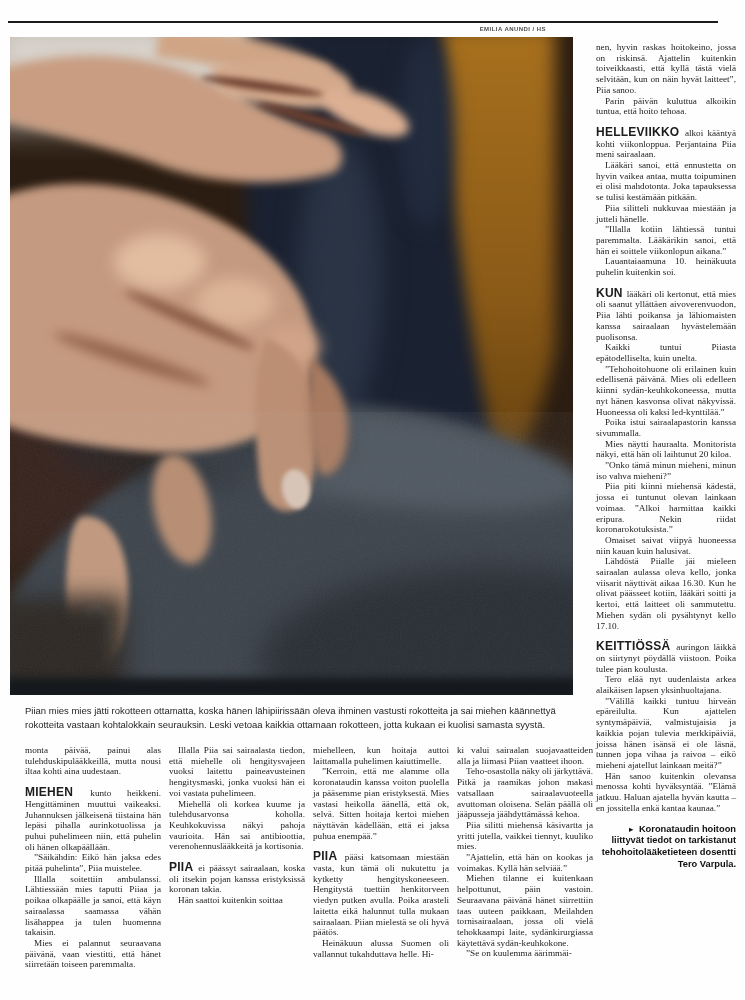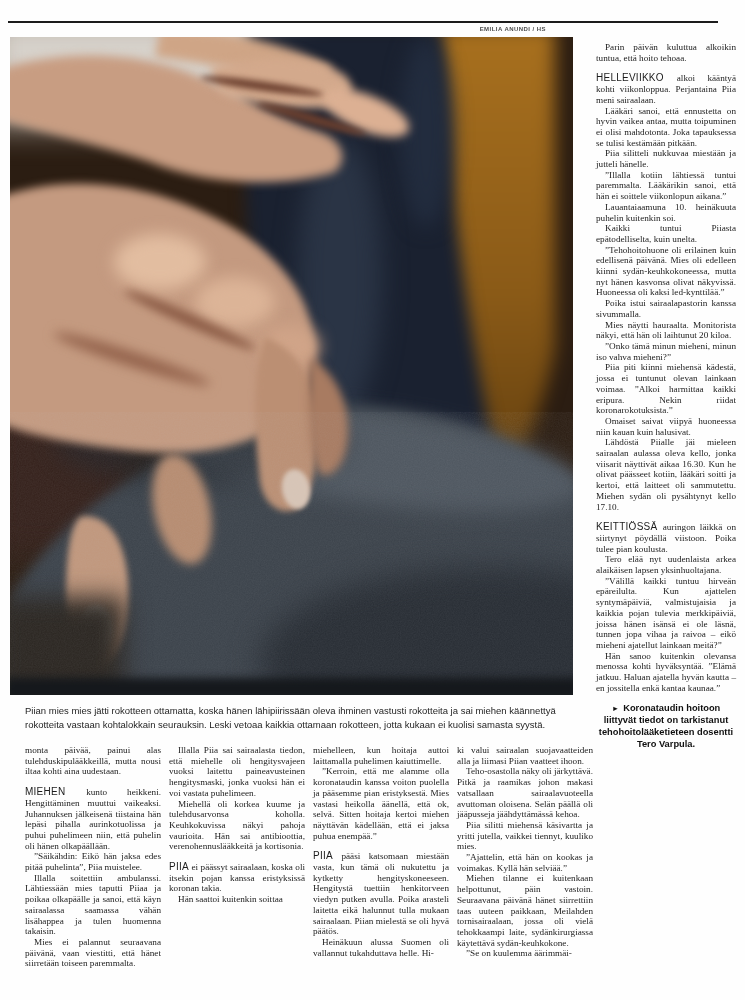--- a/index.html
+++ b/index.html
@@ -34,26 +34,26 @@
   }
   .col-1 { left:25px; }
   .col-2 { left:169px; }
   .col-3 { left:313px; }
   .col-4 { left:457px; }
   .col-right { left:596px; top:42px; width:140px; }
   .para { text-align:justify; }
   .para.indent { text-indent:9px; }
   .para.space { margin-top:10px; }
   .lead {
-    font-family:"Liberation Sans", sans-serif; font-weight:normal;
-    font-size:10px; letter-spacing:0.25px;margin-top:44px;
+    font-family:"Liberation Sans", sans-serif; font-weight:bold;
+    font-size:12px; letter-spacing:0.25px;margin-top:44px;
   }
   .para.note {
     font-family:"Liberation Sans", sans-serif; font-weight:bold;
-    font-size:9.3px; line-height:11.8px; text-align:center; color:#101010;
+    font-size:9.3px; line-height:11.8px; text-align:right; color:#101010;
   }
   .arrow { font-size:7.5px; margin-right:2px; }
 </style>
 </head>
 <body>
 
 <div class="page">
 
   <div class="top-rule"></div>
 
@@ -144,26 +144,28 @@
     </div>
   <div class="col col-4">
       <p class="para">ki valui sairaalan suojavaatteiden alla ja liimasi Piian vaatteet ihoon.</p>
       <p class="para indent">Teho-osastolla näky oli järkyttävä. Pitkä ja raamikas johon makasi vatsallaan sairaalavuoteella avuttoman oloisena. Selän päällä oli jääpusseja jäähdyttämässä kehoa.</p>
       <p class="para indent">Piia silitti miehensä käsivartta ja yritti jutella, vaikkei tiennyt, kuuliko mies.</p>
       <p class="para indent">”Ajattelin, että hän on kookas ja voimakas. Kyllä hän selviää.”</p>
       <p class="para indent">Miehen tilanne ei kuitenkaan helpottunut, päin vastoin. Seuraavana päivänä hänet siirrettiin taas uuteen paikkaan, Meilahden tornisairaalaan, jossa oli vielä tehokkaampi laite, sydänkirurgiassa käytettävä sydän-keuhkokone.</p>
       <p class="para indent">”Se on kuulemma äärimmäi-</p>
     </div>
   <div class="col col-right">
+      <p class="para">nen, hyvin raskas hoitokeino, jossa on riskinsä. Ajattelin kuitenkin toiveikkaasti, että kyllä tästä vielä selvitään, kun on näin hyvät laitteet”, Piia sanoo.</p>
       <p class="para indent">Parin päivän kuluttua alkoikin tuntua, että hoito tehoaa.</p>
       <p class="para space"><span class="lead">HELLEVIIKKO </span>alkoi kääntyä kohti viikonloppua. Perjantaina Piia meni sairaalaan.</p>
       <p class="para indent">Lääkäri sanoi, että ennustetta on hyvin vaikea antaa, mutta toipuminen ei olisi mahdotonta. Joka tapauksessa se tulisi kestämään pitkään.</p>
       <p class="para indent">Piia silitteli nukkuvaa miestään ja jutteli hänelle.</p>
       <p class="para indent">”Illalla kotiin lähtiessä tuntui paremmalta. Lääkärikin sanoi, että hän ei soittele viikonlopun aikana.”</p>
       <p class="para indent">Lauantaiaamuna 10. heinäkuuta puhelin kuitenkin soi.</p>
+      <p class="para space"><span class="lead">KUN </span>lääkäri oli kertonut, että mies oli saanut yllättäen aivoverenvuodon, Piia lähti poikansa ja lähiomaisten kanssa sairaalaan hyvästelemään puolisonsa.</p>
       <p class="para indent">Kaikki tuntui Piiasta epätodelliselta, kuin unelta.</p>
       <p class="para indent">”Tehohoitohuone oli erilainen kuin edellisenä päivänä. Mies oli edelleen kiinni sydän-keuhkokoneessa, mutta nyt hänen kasvonsa olivat näkyvissä. Huoneessa oli kaksi led-kynttilää.”</p>
       <p class="para indent">Poika istui sairaalapastorin kanssa sivummalla.</p>
       <p class="para indent">Mies näytti hauraalta. Monitorista näkyi, että hän oli laihtunut 20 kiloa.</p>
       <p class="para indent">”Onko tämä minun mieheni, minun iso vahva mieheni?”</p>
       <p class="para indent">Piia piti kiinni miehensä kädestä, jossa ei tuntunut olevan lainkaan voimaa. ”Alkoi harmittaa kaikki eripura. Nekin riidat koronarokotuksista.”</p>
       <p class="para indent">Omaiset saivat viipyä huoneessa niin kauan kuin halusivat.</p>
       <p class="para indent">Lähdöstä Piialle jäi mieleen sairaalan aulassa oleva kello, jonka viisarit näyttivät aikaa 16.30. Kun he olivat päässeet kotiin, lääkäri soitti ja kertoi, että laitteet oli sammutettu. Miehen sydän oli pysähtynyt kello 17.10.</p>
       <p class="para space"><span class="lead">KEITTIÖSSÄ </span>auringon läikkä on siirtynyt pöydällä viistoon. Poika tulee pian koulusta.</p>
       <p class="para indent">Tero elää nyt uudenlaista arkea alaikäisen lapsen yksinhuoltajana.</p>

